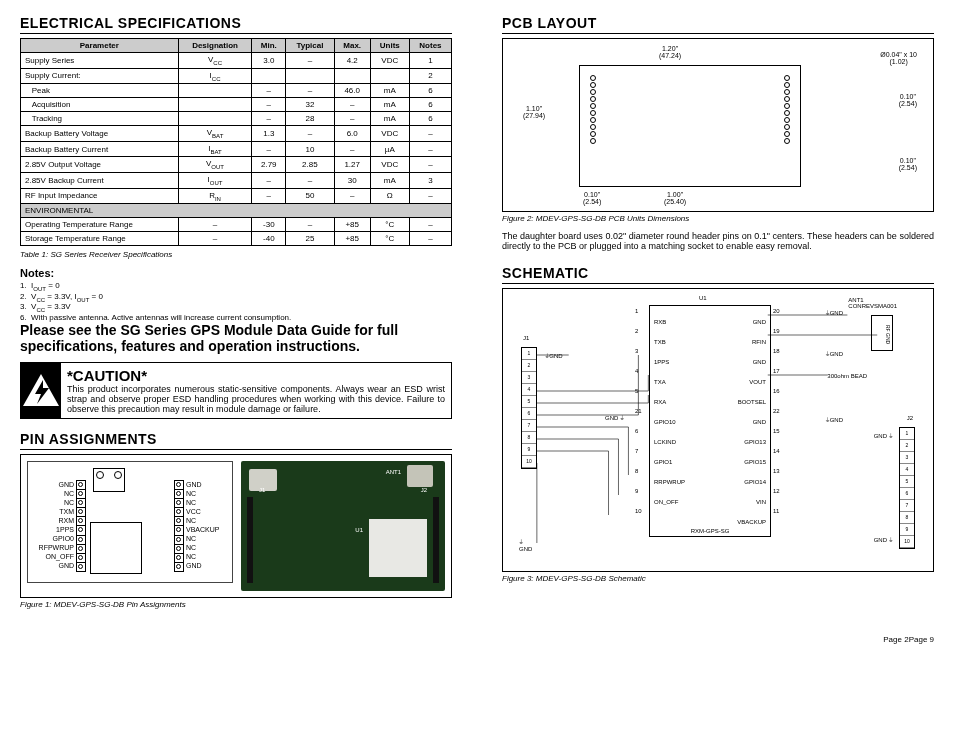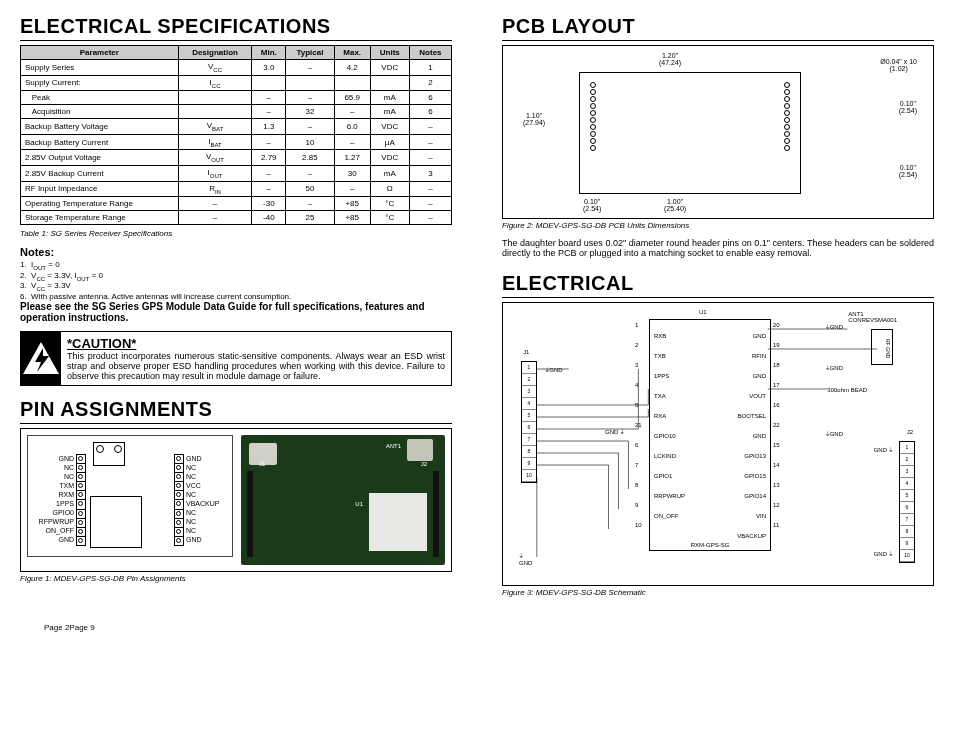--- a/index.html
+++ b/index.html
@@ -1,50 +1,50 @@
 <!DOCTYPE html>
 <html><head>
 <meta charset="utf-8">
 <style>
   body { font-family: Helvetica, Arial, sans-serif; font-size: 9px; margin: 0; padding: 15px 20px; color: #000; background: #fff; }
   .page { display: flex; gap: 50px; }
   .col { flex: 1; }
-  h2 { font-size: 20px; font-weight: bold; margin: 0 0 4px 0; border-bottom: 1px solid #000; padding-bottom: 2px; letter-spacing: 0.5px; }
+  h2 { font-size: 14px; font-weight: bold; margin: 0 0 4px 0; border-bottom: 1px solid #000; padding-bottom: 2px; letter-spacing: 0.5px; }
   table.spec { border-collapse: collapse; width: 100%; margin-bottom: 4px; }
   table.spec th, table.spec td { border: 1px solid #000; padding: 2px 4px; font-size: 8px; text-align: left; }
   table.spec th { background: #ccc; text-align: center; }
   table.spec td.c { text-align: center; }
   .section-row td { background: #ccc; font-weight: normal; }
   .caption { font-style: italic; font-size: 8px; margin: 2px 0 8px 0; }
   .notes-h { font-weight: bold; font-size: 11px; margin: 6px 0 2px 0; }
-  .bold-note { font-weight: bold; font-size: 10px; margin-bottom: 8px; }
+  .bold-note { font-weight: bold; font-size: 14px; margin-bottom: 8px; }
   .caution-box { display: flex; border: 1px solid #000; margin-bottom: 12px; }
   .caution-icon { width: 50px; background: #000; display: flex; align-items: center; justify-content: center; }
   .caution-icon svg { width: 40px; height: 40px; }
   .caution-text { padding: 4px 6px; font-size: 9px; text-align: justify; }
-  .caution-text b { font-size: 13px; display: block; text-decoration: underline; }
+  .caution-text b { font-size: 15px; display: block; }
   .pin-row { display: flex; gap: 8px; align-items: flex-start; border: 1px solid #000; padding: 6px; }
   .pin-diag { flex: 1; border: 1px solid #444; height: 120px; position: relative; background: #fff; }
   .pin-photo { flex: 1; background: #1a3a1a; height: 130px; position: relative; border-radius:2px; }
   .pin-labels { position: absolute; font-size: 7px; display: flex; flex-direction: column; justify-content: space-around; height: 90px; top: 18px; }
   .pin-labels.left { left: 2px; text-align: right; width: 44px; }
   .pin-labels.right { right: 2px; text-align: left; width: 44px; }
   .pin-header { position: absolute; top: 18px; width: 8px; height: 90px; border: 1px solid #000; display: flex; flex-direction: column; }
   .pin-header.l { left: 48px; }
   .pin-header.r { right: 48px; }
   .pin-header div { flex:1; border-bottom:1px solid #000; position:relative; }
   .pin-header div:last-child { border-bottom:none; }
   .pin-header div::after { content:''; position:absolute; width:3px; height:3px; border:1px solid #000; border-radius:50%; top:1px; left:1px; }
   .chip-sq { position:absolute; top:6px; left:65px; width:30px; height:22px; border:1px solid #000; }
   .chip-sq::before, .chip-sq::after { content:''; position:absolute; width:6px; height:6px; border:1px solid #000; border-radius:50%; }
   .chip-sq::before { top:2px; left:2px; } .chip-sq::after { top:2px; right:2px; }
   .chip-big { position:absolute; bottom:8px; left:62px; width:50px; height:50px; border:1px solid #000; }
   .body-text { font-size: 9px; margin: 8px 0 14px 0; text-align: justify; }
   .fig-box { border: 1px solid #000; padding: 6px; background:#fff; }
-  .footer { display:flex; justify-content:flex-start; font-size:8px; margin-top:18px;margin-left:24px; }
+  .footer { display:flex; justify-content:flex-end; font-size:8px; margin-top:18px; }
   sub { font-size: 6px; vertical-align: sub; }
   .pcb-drawing { position:relative; height:160px; }
   .pcb-outline { position:absolute; left:70px; top:20px; width:220px; height:120px; border:1px solid #000; }
   .pcb-holes { position:absolute; }
   .hole { width:4px; height:4px; border:1px solid #000; border-radius:50%; margin:1px 0; }
   .dim-label { position:absolute; font-size:7px; text-align:center; }
   .schematic-drawing { height:270px; position:relative; font-size:6px; }
   .sch-chip { position:absolute; left:140px; top:10px; width:120px; height:230px; border:1px solid #000; }
   .sch-pins-l, .sch-pins-r { position:absolute; top:6px; display:flex; flex-direction:column; font-size:6px; }
   .sch-pins-l { left:4px; } .sch-pins-r { right:4px; text-align:right; }
@@ -89,29 +89,38 @@
             <td class="c"></td>
             <td class="c"></td>
             <td class="c"></td>
             <td class="c">2</td>
           </tr>
           <tr>
             <td>&nbsp;&nbsp;&nbsp;Peak</td>
             <td class="c"></td>
             <td class="c">–</td>
             <td class="c">–</td>
-            <td class="c">65.9</td>
+            <td class="c">46.0</td>
             <td class="c">mA</td>
             <td class="c">6</td>
           </tr>
           <tr>
             <td>&nbsp;&nbsp;&nbsp;Acquisition</td>
             <td class="c"></td>
             <td class="c">–</td>
             <td class="c">32</td>
+            <td class="c">–</td>
+            <td class="c">mA</td>
+            <td class="c">6</td>
+          </tr>
+          <tr>
+            <td>&nbsp;&nbsp;&nbsp;Tracking</td>
+            <td class="c"></td>
+            <td class="c">–</td>
+            <td class="c">28</td>
             <td class="c">–</td>
             <td class="c">mA</td>
             <td class="c">6</td>
           </tr>
           <tr>
             <td>Backup Battery Voltage</td>
             <td class="c">V<sub>BAT</sub></td>
             <td class="c">1.3</td>
             <td class="c">–</td>
             <td class="c">6.0</td>
@@ -146,20 +155,23 @@
             <td class="c">3</td>
           </tr>
           <tr>
             <td>RF Input Impedance</td>
             <td class="c">R<sub>IN</sub></td>
             <td class="c">–</td>
             <td class="c">50</td>
             <td class="c">–</td>
             <td class="c">Ω</td>
             <td class="c">–</td>
+          </tr>
+          <tr class="section-row">
+            <td colspan="7">ENVIRONMENTAL</td>
           </tr>
           <tr>
             <td>Operating Temperature Range</td>
             <td class="c">–</td>
             <td class="c">-30</td>
             <td class="c">–</td>
             <td class="c">+85</td>
             <td class="c">°C</td>
             <td class="c">–</td>
           </tr>
@@ -304,21 +316,21 @@
               <div class="hole"></div>
               <div class="hole"></div>
               <div class="hole"></div>
             </div>
         </div>
       </div>
     </div>
     <div class="caption">Figure 2: MDEV-GPS-SG-DB PCB Units Dimensions</div>
     <div class="body-text">The daughter board uses 0.02" diameter round header pins on 0.1" centers. These headers can be soldered directly to the PCB or plugged into a matching socket to enable easy removal.</div>
 
-    <h2>ELECTRICAL</h2>
+    <h2>SCHEMATIC</h2>
     <div class="fig-box">
       <div class="schematic-drawing">
         <div style="position:absolute; left:190px; top:0;">U1</div>
         <div class="sch-chip">
           <div class="sch-pins-l" id="sch-l">
               <div>RXB</div>
               <div>TXB</div>
               <div>1PPS</div>
               <div>TXA</div>
               <div>RXA</div>

